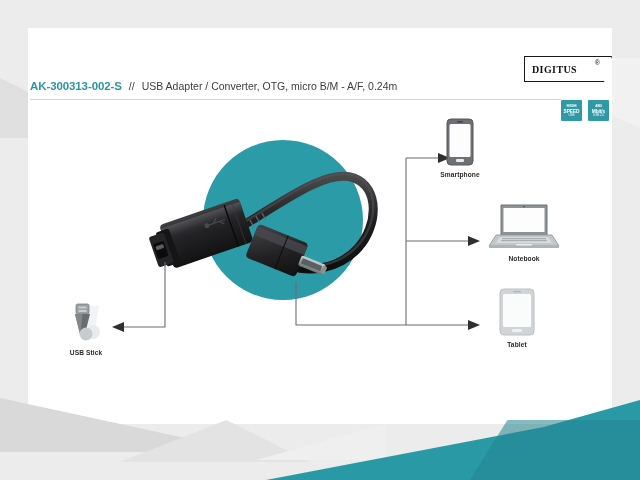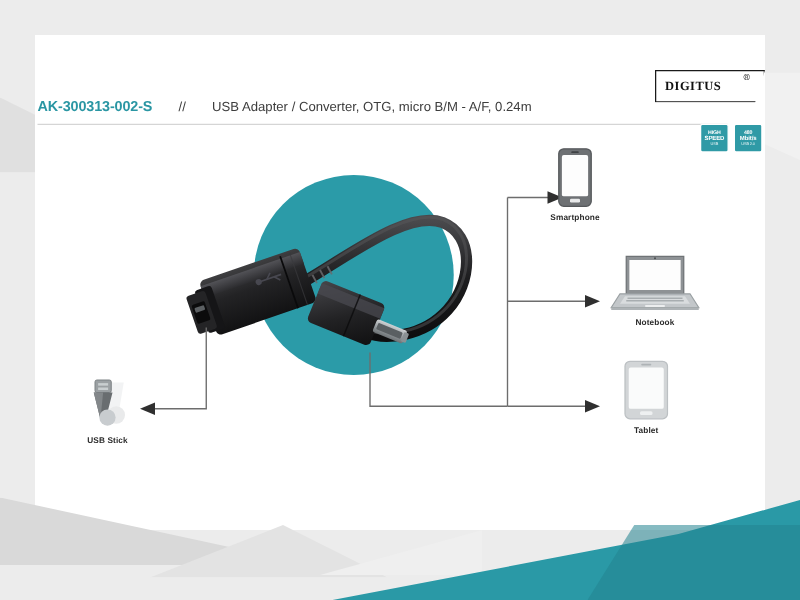--- a/index.html
+++ b/index.html
@@ -72,21 +72,21 @@
     clip-path: polygon(30% 0%, 100% 0%, 100% 100%, 0% 72%);
   }
 
   
   .header {
     position: absolute;
     left: 30px; top: 80px;
     width: 552px;
     display: flex;
     align-items: baseline;
-    gap: 21px;
+    gap: 7px;
   }
   .art-no {
     color: #2a96a3;
     font-weight: bold;
     font-size: 11.5px;
     letter-spacing: -0.1px;
     white-space: nowrap;
   }
   .art-desc {
     color: #3d3d3d;

